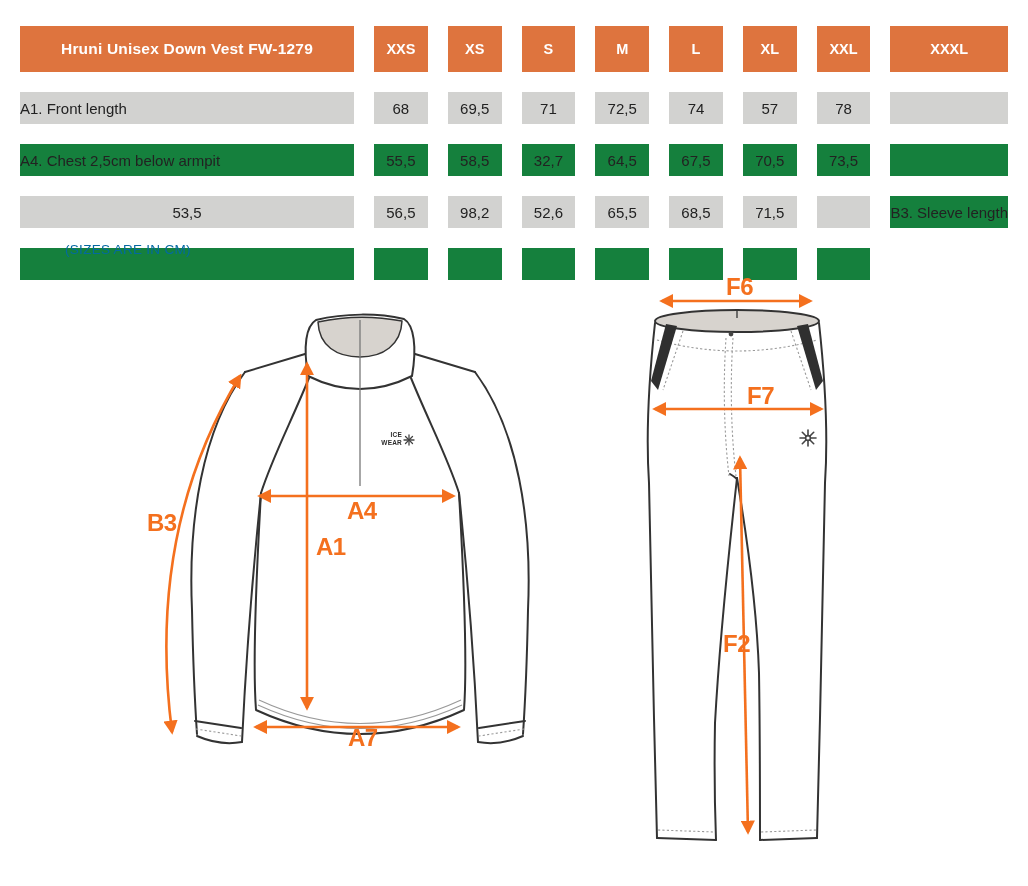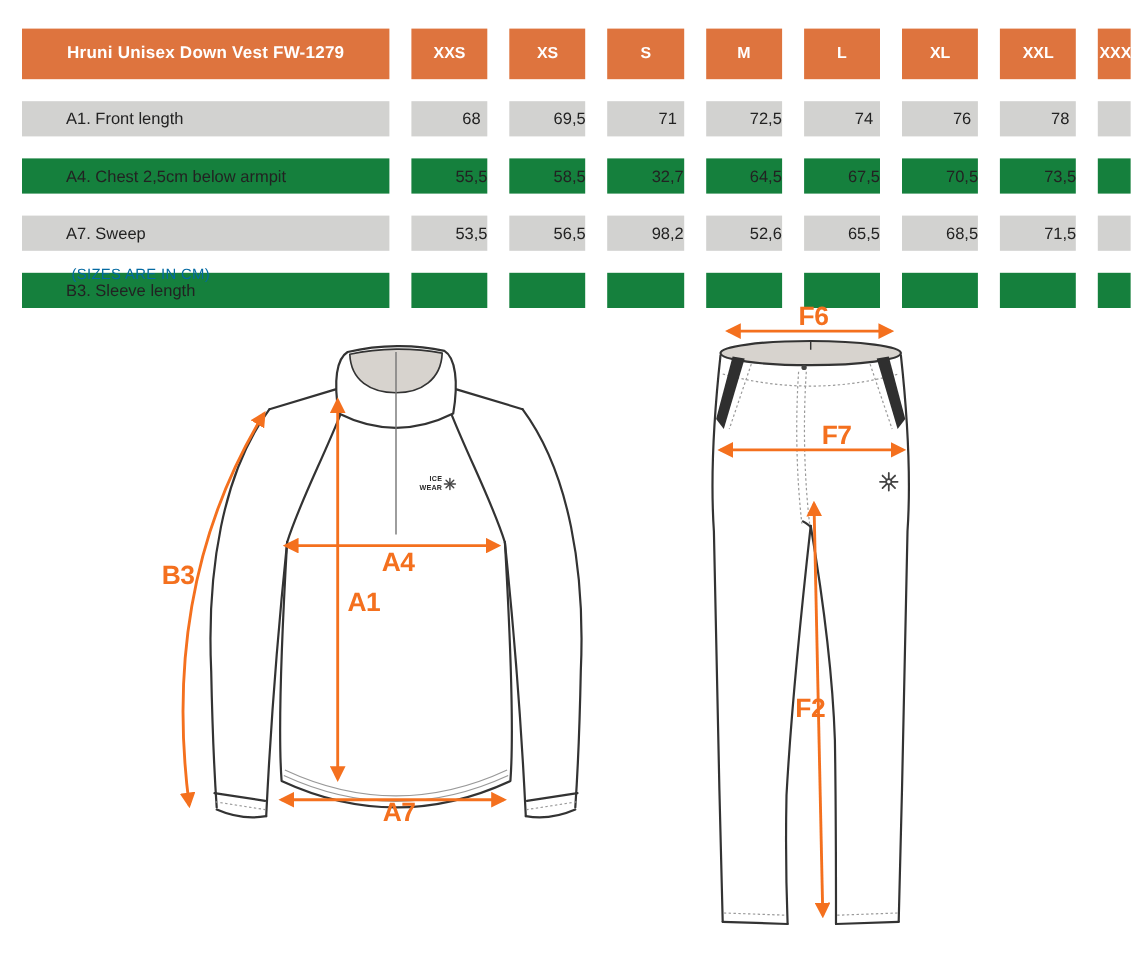--- a/index.html
+++ b/index.html
@@ -6,21 +6,21 @@
   .page{position:relative;width:1028px;height:886px;background:#fff;overflow:hidden;
         font-family:"Liberation Sans",sans-serif;}
 
   
   .size-table{position:absolute;left:20px;top:26px;width:988px;display:grid;
               grid-template-columns:334px repeat(8,1fr);gap:20px;}
   .cell{display:flex;align-items:center;justify-content:center;
         font-size:15px;color:#222;white-space:nowrap;}
   .head{background:#DE743E;color:#fff;font-weight:bold;height:46px;font-size:14.5px;}
   .title-cell{font-size:15.5px;letter-spacing:.2px;}
-  .rcell{height:32px;padding-left:40px;}
+  .rcell{height:32px;}
   .r-dark{background:#D2D2D0;}
   .r-light{background:#15803d;}
   .label-cell{justify-content:flex-start;}
 
   .units-note{position:absolute;left:65px;top:242px;color:#0369a1;
               font-size:13.5px;font-weight:400;letter-spacing:.3px;}
 
   
   .sweater-svg{position:absolute;left:140px;top:290px;}
   .pants-svg{position:absolute;left:630px;top:278px;}
@@ -49,35 +49,34 @@
     <div class="cell head">XL</div>
     <div class="cell head">XXL</div>
     <div class="cell head">XXXL</div>
 
     <div class="cell rcell r-dark label-cell">A1. Front length</div>
     <div class="cell rcell r-dark">68</div>
     <div class="cell rcell r-dark">69,5</div>
     <div class="cell rcell r-dark">71</div>
     <div class="cell rcell r-dark">72,5</div>
     <div class="cell rcell r-dark">74</div>
-    <div class="cell rcell r-dark">76</div>
+    <div class="cell rcell r-dark">57</div>
     <div class="cell rcell r-dark">78</div>
     <div class="cell rcell r-dark"></div>
 
     <div class="cell rcell r-light label-cell">A4. Chest 2,5cm below armpit</div>
     <div class="cell rcell r-light">55,5</div>
     <div class="cell rcell r-light">58,5</div>
     <div class="cell rcell r-light">32,7</div>
     <div class="cell rcell r-light">64,5</div>
     <div class="cell rcell r-light">67,5</div>
     <div class="cell rcell r-light">70,5</div>
     <div class="cell rcell r-light">73,5</div>
     <div class="cell rcell r-light"></div>
 
-    <div class="cell rcell r-dark label-cell">A7. Sweep</div>
     <div class="cell rcell r-dark">53,5</div>
     <div class="cell rcell r-dark">56,5</div>
     <div class="cell rcell r-dark">98,2</div>
     <div class="cell rcell r-dark">52,6</div>
     <div class="cell rcell r-dark">65,5</div>
     <div class="cell rcell r-dark">68,5</div>
     <div class="cell rcell r-dark">71,5</div>
     <div class="cell rcell r-dark"></div>
 
     <div class="cell rcell r-light label-cell">B3. Sleeve length</div>

